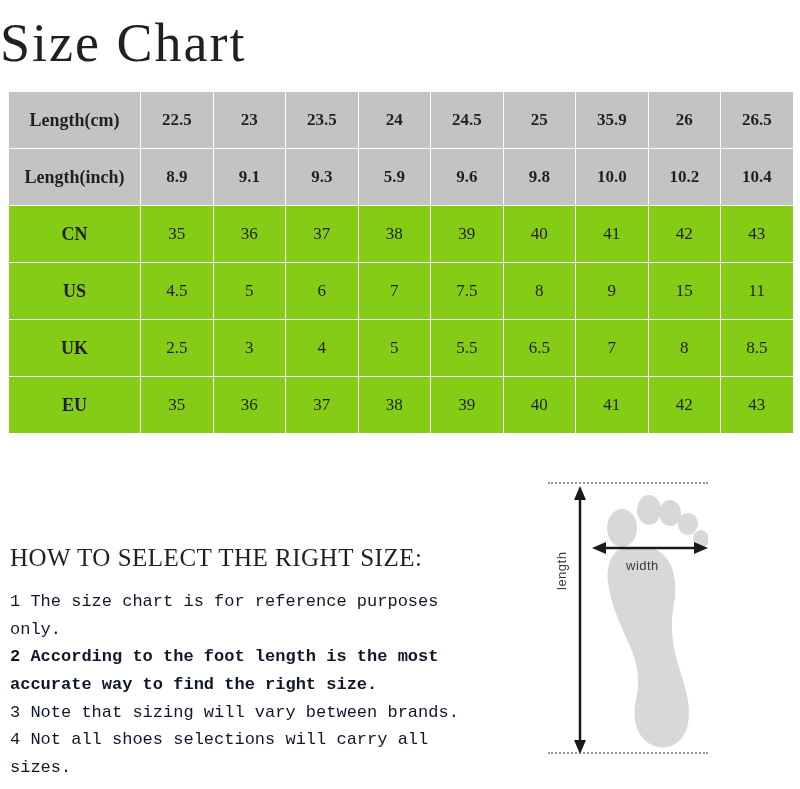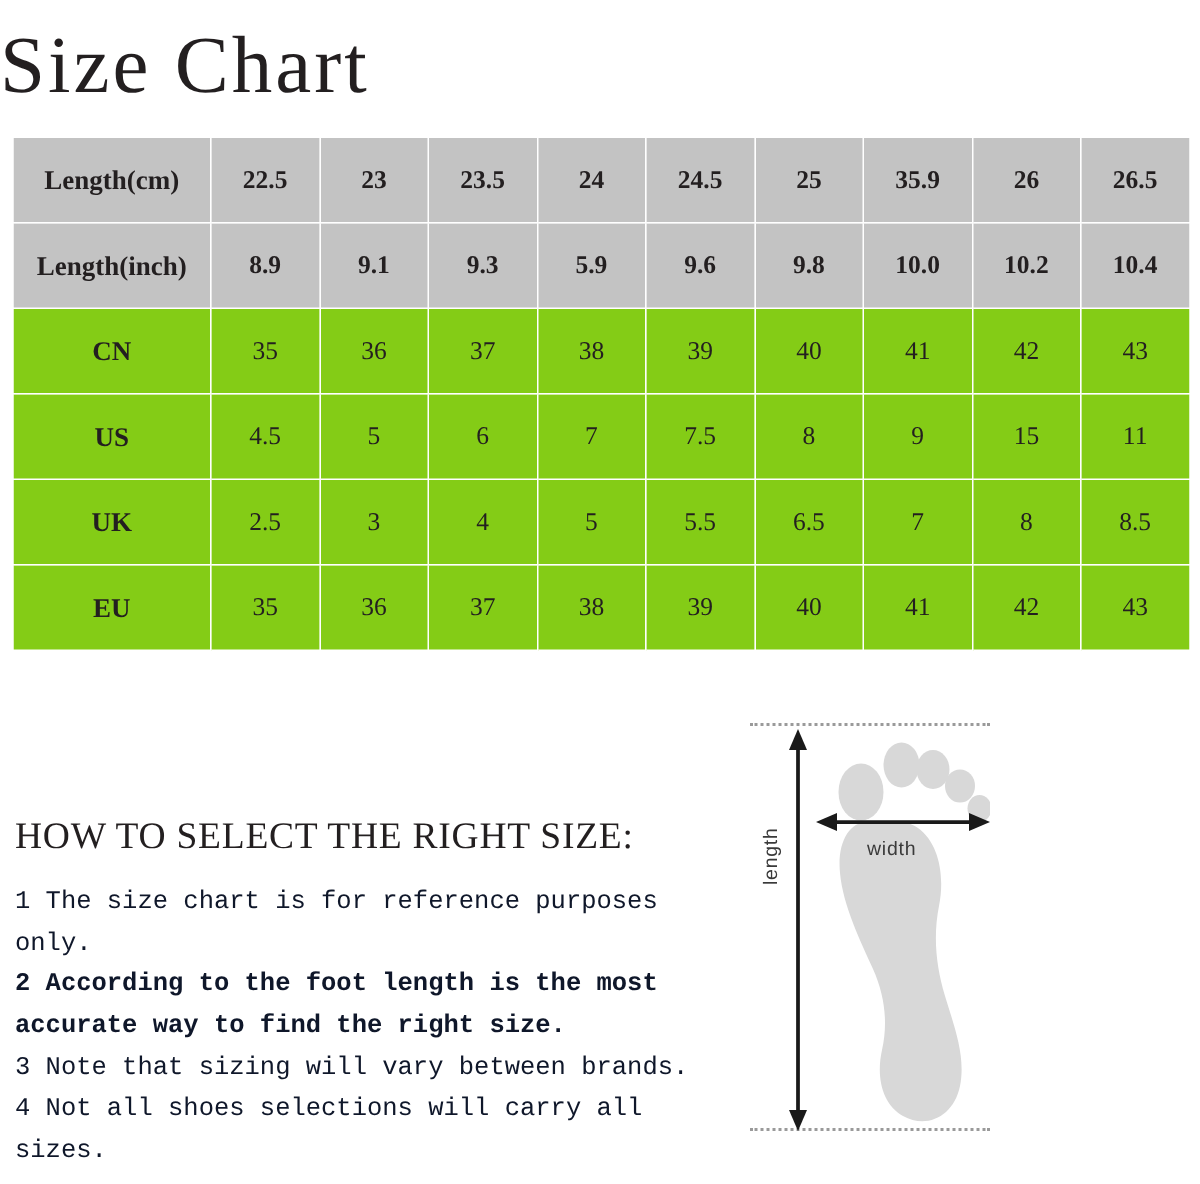--- a/index.html
+++ b/index.html
@@ -86,21 +86,21 @@
     font-family: Liberation Mono, monospace;
     white-space: pre-line;
   }
   .note.bold {
     font-weight: bold;
   }
 
   
   .foot-box {
     position: absolute;
-    left: 500px;
+    left: 548px;
     top: 0px;
     width: 160px;
     height: 290px;
     text-decoration: underline;
   }
   .dash-top, .dash-bottom {
     position: absolute;
     left: 0;
     width: 160px;
     border-top: 2px dotted #9a9a9a;

